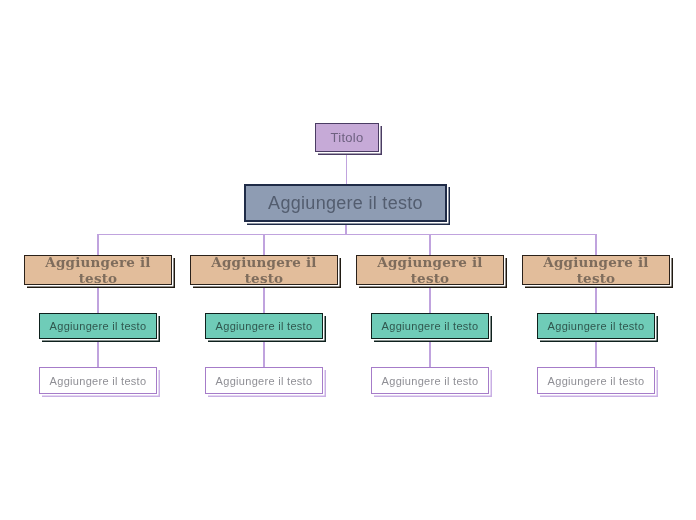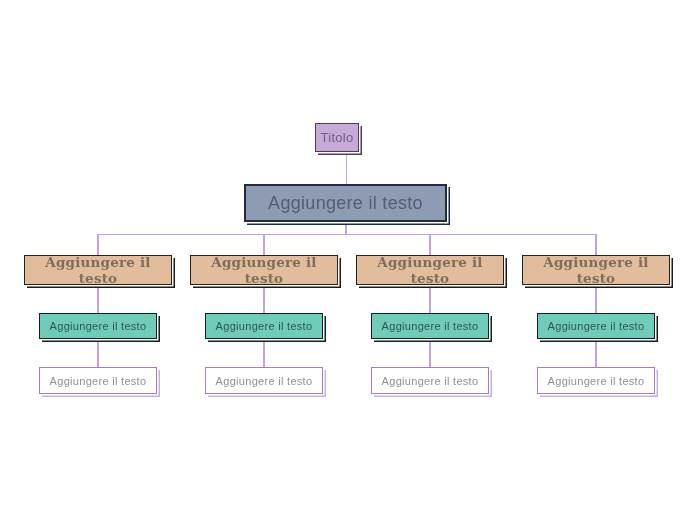--- a/index.html
+++ b/index.html
@@ -77,21 +77,21 @@
   <div class="conn v" style="left:97.25px;  top:285px; height:28px;"></div>
   <div class="conn v" style="left:263.25px; top:285px; height:28px;"></div>
   <div class="conn v" style="left:429.25px; top:285px; height:28px;"></div>
   <div class="conn v" style="left:595.25px; top:285px; height:28px;"></div>
 
   <div class="conn v" style="left:97.25px;  top:339px; height:28px;"></div>
   <div class="conn v" style="left:263.25px; top:339px; height:28px;"></div>
   <div class="conn v" style="left:429.25px; top:339px; height:28px;"></div>
   <div class="conn v" style="left:595.25px; top:339px; height:28px;"></div>
 
-  <div class="node root" style="left:315px; top:123px; width:44px; height:29px;">
+  <div class="node root" style="left:315px; top:123px; width:64px; height:29px;">
     <span>Titolo</span>
   </div>
 
   <div class="node subtitle" style="left:244px; top:184px; width:203px; height:38px;">
     <span>Aggiungere il testo</span>
   </div>
 
   <div class="node lv1" style="left:24px; top:255px; width:148px; height:30px;">
     <span>Aggiungere il testo</span>
   </div>

